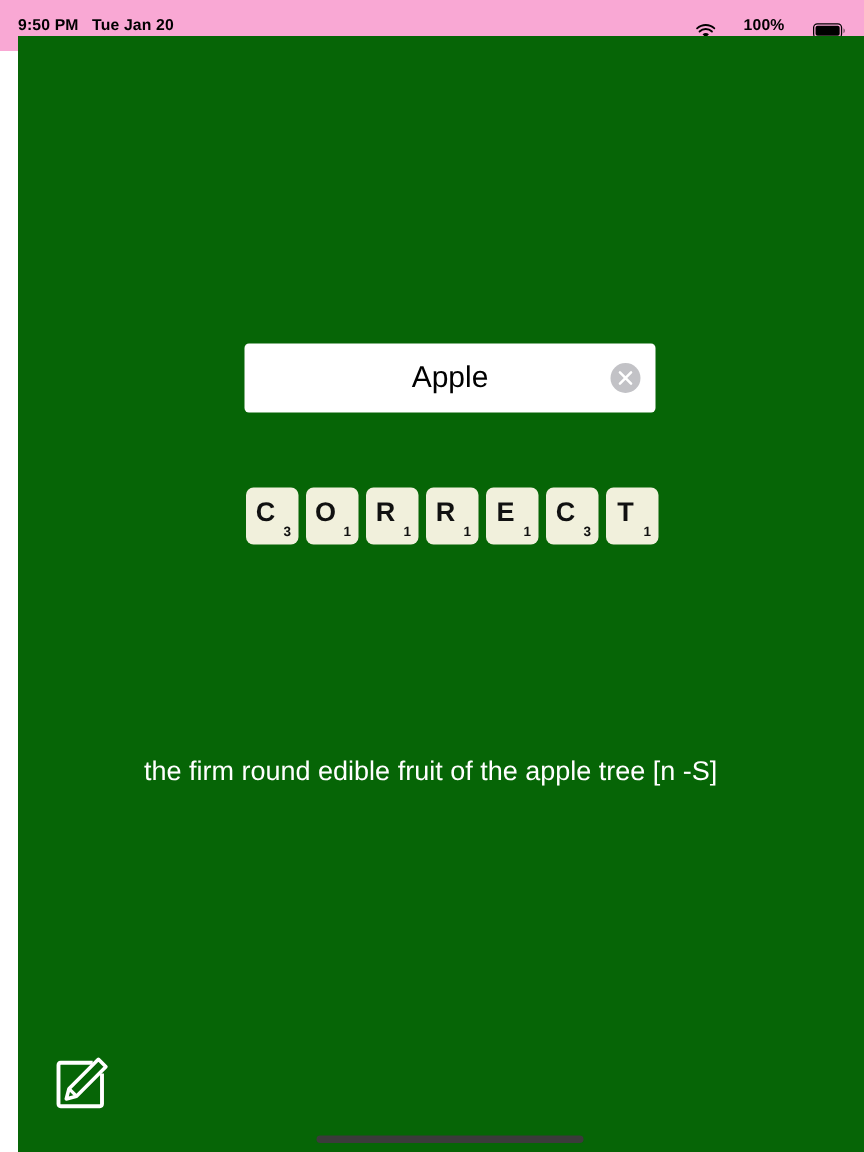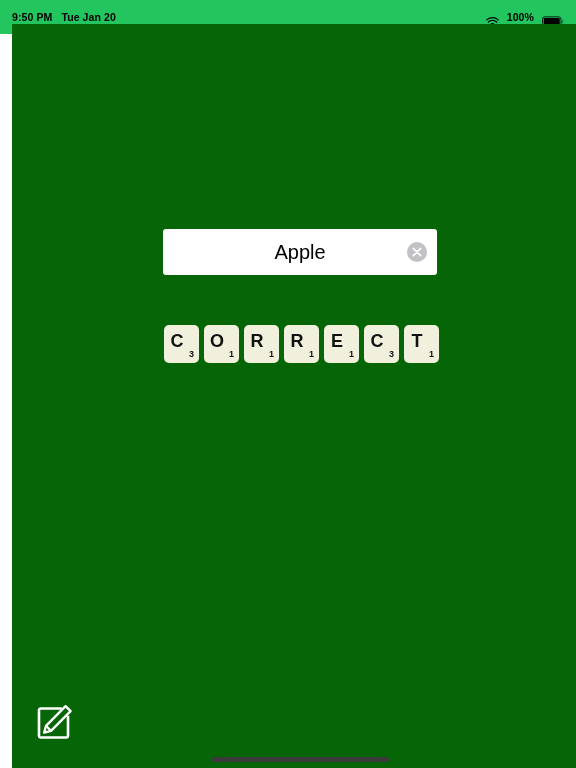--- a/index.html
+++ b/index.html
@@ -21,36 +21,36 @@
     background: #ffffff;
   }
 
   
   .statusbar {
     position: absolute;
     top: 0;
     left: 0;
     width: 576px;
     height: 24px;
-    background: #22c55e;
+    background: #f9a8d4;
     display: flex;
     align-items: center;
     justify-content: space-between;
     padding: 17px 12px;
     box-sizing: border-box;
   }
   .status-left {
     display: flex;
     align-items: center;
     gap: 9px;
   }
   .status-right {
     display: flex;
     align-items: center;
-    gap: 8px;
+    gap: 19px;
   }
   .status-text {
     font-size: 10.5px;
     font-weight: bold;
     color: #000000;
     letter-spacing: 0.1px;
     line-height: 1;
     white-space: nowrap;
   }
   .wifi-icon {
@@ -261,20 +261,21 @@
       <div class="tile">
         <span class="tile-letter">C</span>
         <span class="tile-points">3</span>
       </div>
       <div class="tile">
         <span class="tile-letter">T</span>
         <span class="tile-points">1</span>
       </div>
     </div>
 
+    <div class="meaning-text">the firm round edible fruit of the apple tree [n -S]</div>
 
     <div class="compose-button">
       <span>
         <svg viewBox="0 0 40 40" width="40" height="40" aria-hidden="true">
           <path d="M26.5 5.5 H6.5 A1.6 1.6 0 0 0 5 7 V33 A1.6 1.6 0 0 0 6.5 34.5 H32.5 A1.6 1.6 0 0 0 34 33 V14" stroke="#ffffff" stroke-width="2.6" fill="none" stroke-linecap="square" stroke-linejoin="miter"></path>
           <path d="M31.6 3.2 L36.6 8.2 L17.0 27.8 L10.2 29.6 L12.0 22.8 Z" fill="#066506" stroke="#ffffff" stroke-width="2.4" stroke-linejoin="round"></path>
           <path d="M12.0 22.8 L17.0 27.8" stroke="#ffffff" stroke-width="2.2"></path>
         </svg>
       </span>
     </div>

